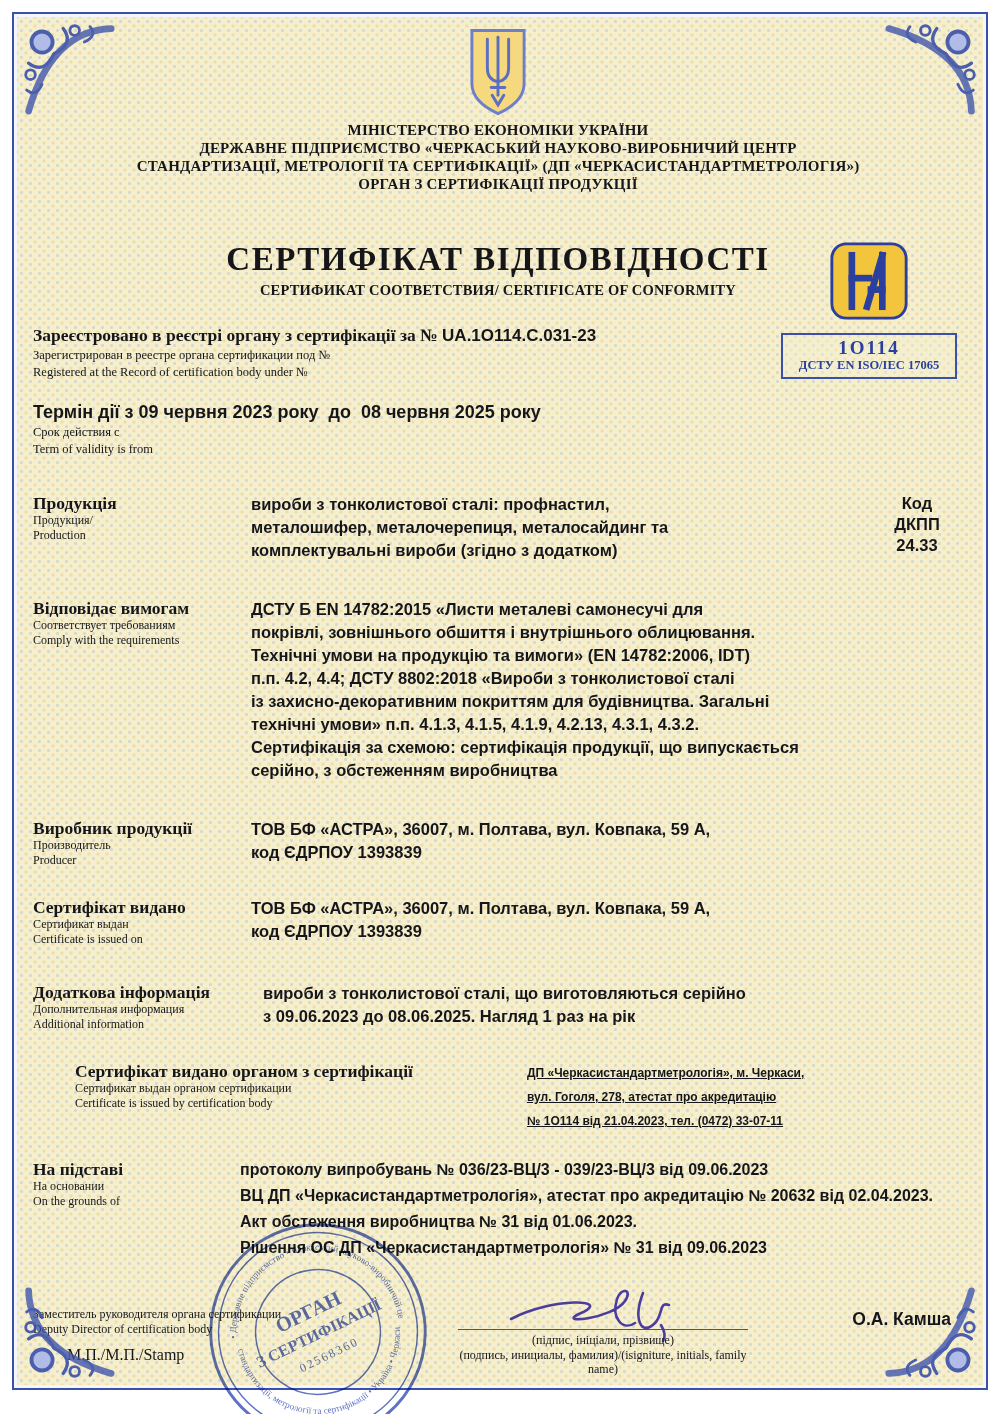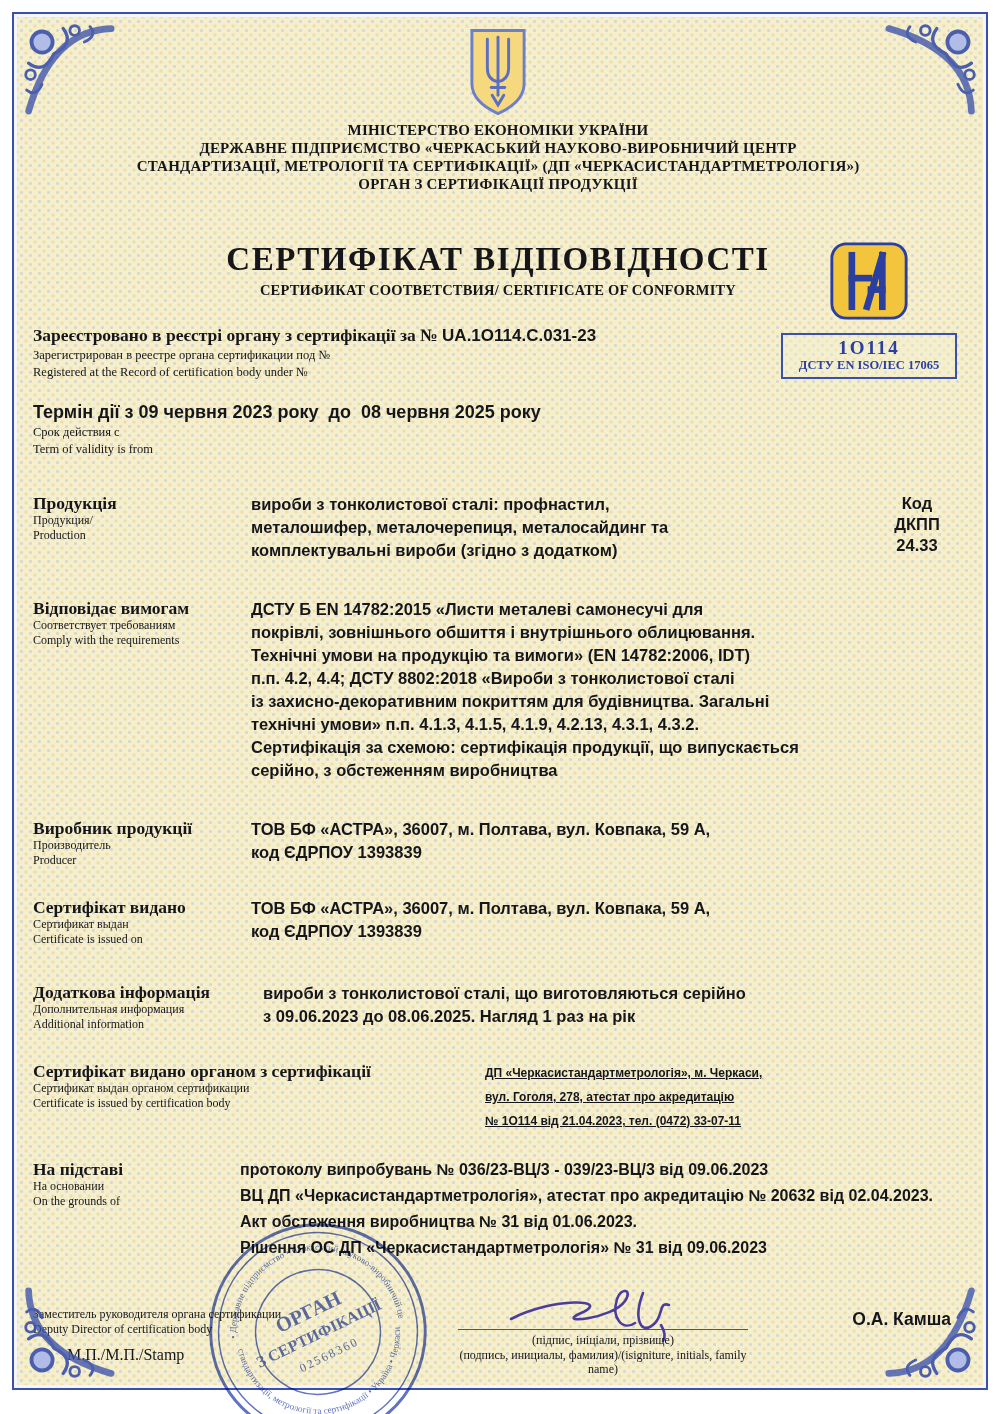--- a/index.html
+++ b/index.html
@@ -65,21 +65,21 @@
   
   .validity{margin-top:22px;}
   .validity-main{font-family:"Liberation Sans", sans-serif;font-weight:bold;font-size:18px;white-space:pre;}
   .sub{font-size:12.5px;line-height:15px;margin-top:2px;}
   
   .row{display:flex;margin-top:36px;}
   .lbl{width:218px;flex:0 0 auto;}
   .lbl-ua{font-weight:bold;font-size:17.5px;line-height:20px;}
   .lbl-sub{font-size:12px;line-height:14.5px;}
   .val{flex:1;font-family:"Liberation Sans", sans-serif;font-weight:bold;font-size:16.5px;line-height:23px;white-space:pre;}
-  .row.wide .lbl{width:452px;}
+  .row.wide .lbl{width:452px;margin-left:42px;}
   .row.wide .val{font-size:12px;line-height:24px;text-decoration:underline;}
   .row.grounds .lbl{width:200px;}
   .row.grounds .val{font-size:16px;line-height:26px;margin-top:-2px;margin-left:7px;}
   .code-col{flex:0 0 92px;text-align:center;font-family:"Liberation Sans", sans-serif;font-weight:bold;font-size:16.5px;line-height:21px;white-space:pre-line;}
   
   .sig-row{position:relative;margin-top:46px;height:120px;}
   .sig-left{position:absolute;left:0;top:0;width:420px;}
   .mp{font-size:16px;margin:10px 0 0 34px;}
   .sig-mid{position:absolute;left:425px;top:0;width:290px;text-align:center;}
   .sig-svg{display:block;margin:-28px auto 0 auto;}

